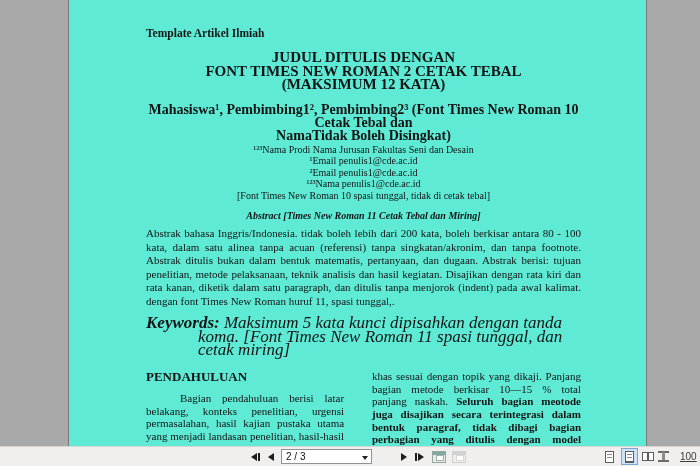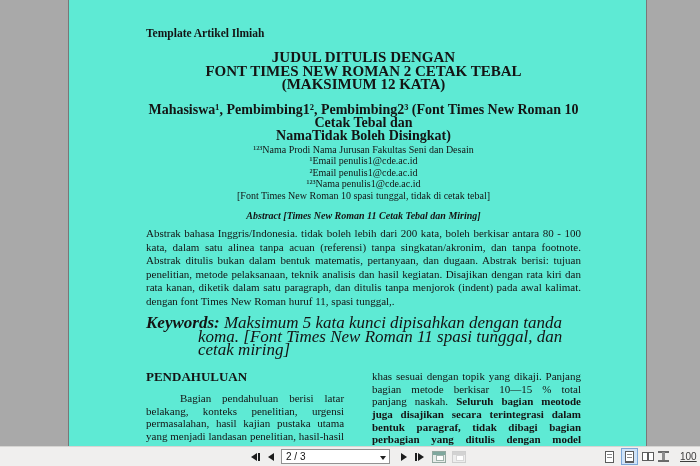--- a/index.html
+++ b/index.html
@@ -49,21 +49,21 @@
   .tb-btn {
     position:absolute; top:0; height:19px; display:flex; align-items:center;
     background:none; border:0; padding:0; margin:0; cursor:default;
   }
   .tri-l { width:0; height:0; border-top:4px solid transparent; border-bottom:4px solid transparent; border-right:6px solid #1c1c1c; }
   .tri-r { width:0; height:0; border-top:4px solid transparent; border-bottom:4px solid transparent; border-left:6px solid #1c1c1c; }
   .vbar  { width:2px; height:8px; background:#1c1c1c; }
   .gap1 { width:1px; }
 
   .page-box {
-    position:absolute; left:281px; top:2px; width:109px; height:15px;
+    position:absolute; left:281px; top:2px; width:91px; height:15px;
     background:#ffffff; border:1px solid #919191; box-sizing:border-box;
     display:flex; align-items:center; padding-left:4px;
     font-size:10px; color:#111;
   }
   .page-box .caret {
     position:absolute; right:3px; top:6px; width:0; height:0;
     border-left:3px solid transparent; border-right:3px solid transparent;
     border-top:4px solid #222;
   }
 

